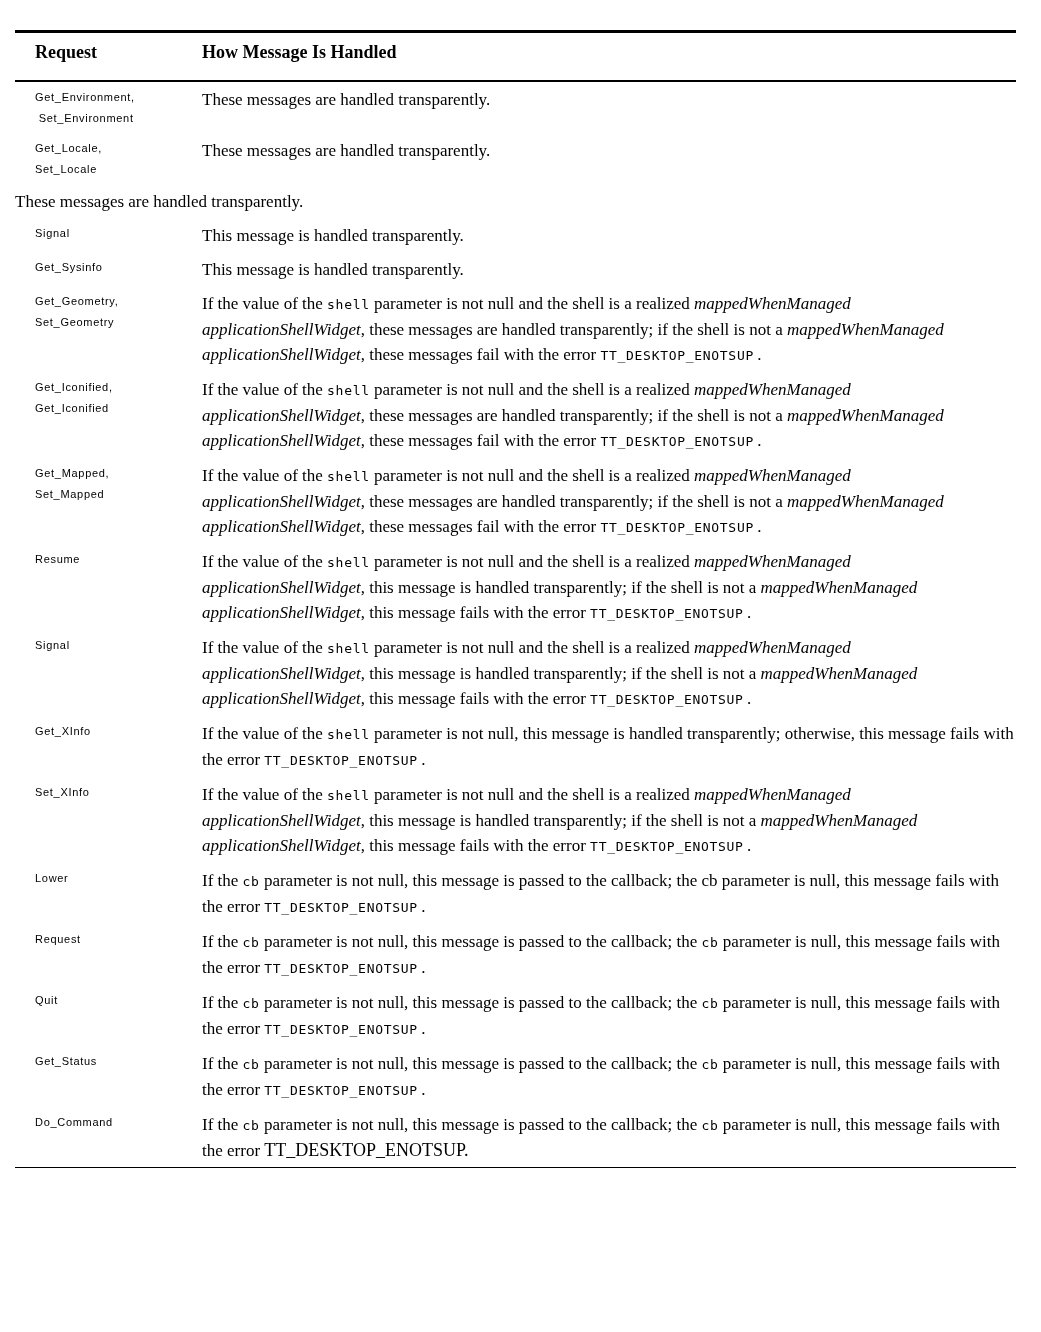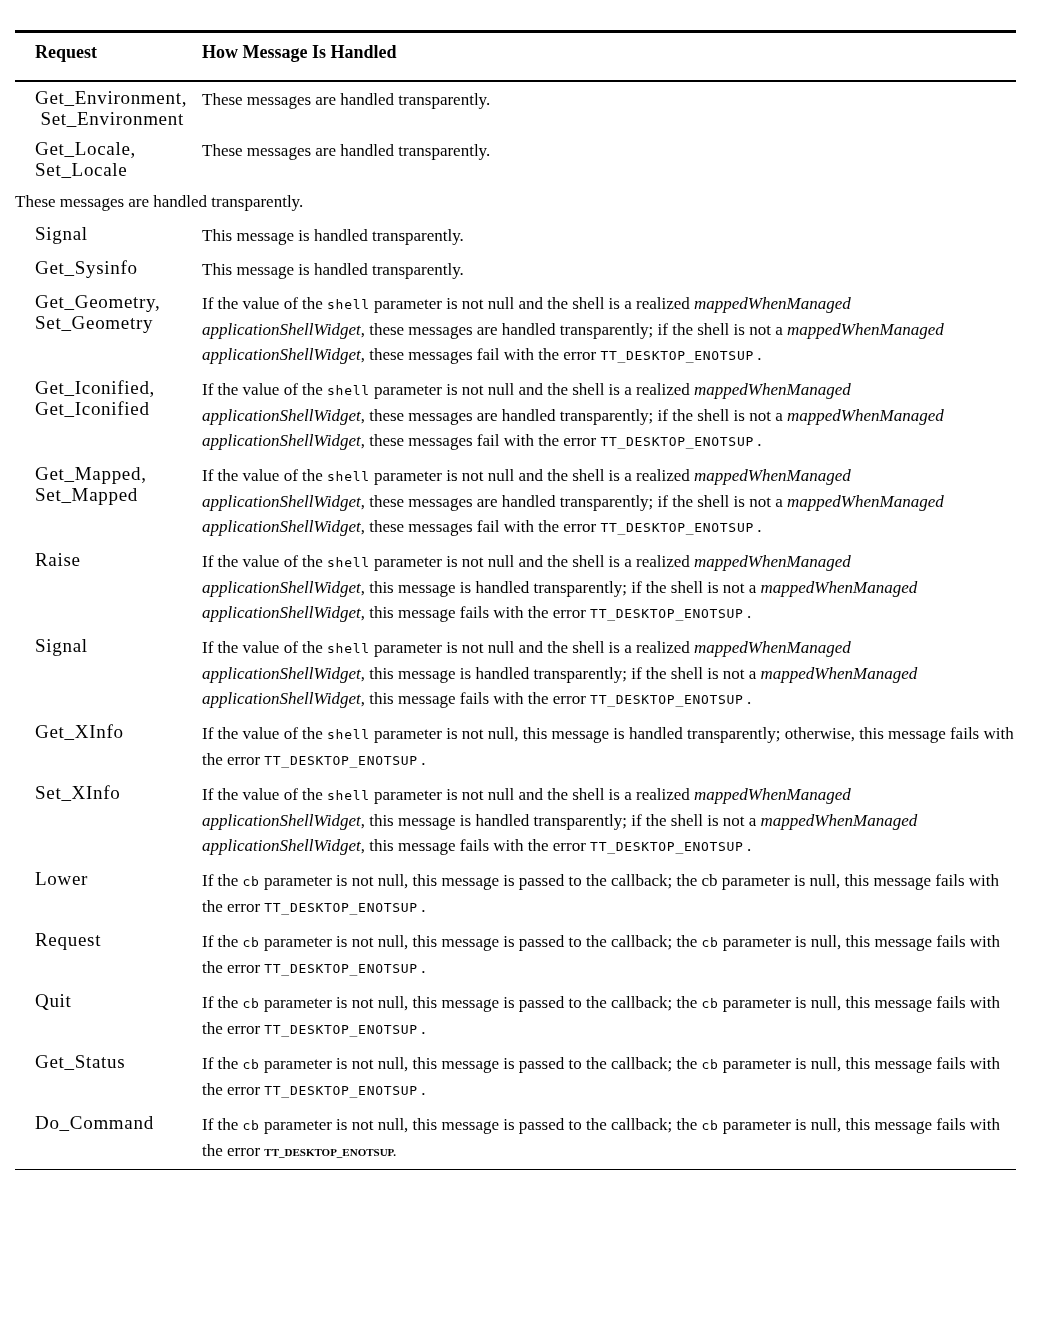--- a/index.html
+++ b/index.html
@@ -46,42 +46,42 @@
     flex: 1;
     min-width: 0;
   }
   .th {
     font-family: "Liberation Serif", serif;
     font-weight: bold;
     font-size: 18px;
     line-height: 22px;
   }
   .mono-cell {
-    font-family: Liberation Serif, serif;
-    font-size: 19px;
+    font-family: Liberation Sans, sans-serif;
+    font-size: 11px;
     letter-spacing: 0.7px;
     line-height: 21px;
     white-space: pre;
   }
   .body-cell {
     font-family: "Liberation Serif", serif;
     font-size: 17px;
     line-height: 25px;
   }
   .seg-mono {
     font-family: "DejaVu Sans Mono", monospace;
     font-size: 13px;
     letter-spacing: 0.7px;
   }
   .seg-it {
     font-style: italic;
   }
   .seg-b {
-    font-weight: bold;
-    font-size: 11px;
+    font-weight: normal;
+    font-size: 18px;
   }
 </style>
 </head>
 <body>
 
 <div class="page">
   <div class="ttable">
     <div class="rule thick"></div>
     <div class="row header-row">
       <div class="col1 th">Request</div>
@@ -114,21 +114,21 @@
         </div>
         <div class="row">
           <div class="col1 mono-cell"><div>Get_Iconified,</div><div>Get_Iconified</div></div>
           <div class="col2 body-cell"><span>If the value of the </span><span class="seg-mono">shell</span><span> parameter is not null and the shell is a realized </span><span class="seg-it">mappedWhenManaged applicationShellWidget</span><span>, these messages are handled transparently; if the shell is not a </span><span class="seg-it">mappedWhenManaged applicationShellWidget</span><span>, these messages fail with the error </span><span class="seg-mono">TT_DESKTOP_ENOTSUP</span><span> .</span></div>
         </div>
         <div class="row">
           <div class="col1 mono-cell"><div>Get_Mapped,</div><div>Set_Mapped</div></div>
           <div class="col2 body-cell"><span>If the value of the </span><span class="seg-mono">shell</span><span> parameter is not null and the shell is a realized </span><span class="seg-it">mappedWhenManaged applicationShellWidget</span><span>, these messages are handled transparently; if the shell is not a </span><span class="seg-it">mappedWhenManaged applicationShellWidget</span><span>, these messages fail with the error </span><span class="seg-mono">TT_DESKTOP_ENOTSUP</span><span> .</span></div>
         </div>
         <div class="row">
-          <div class="col1 mono-cell"><div>Raise</div></div>
+          <div class="col1 mono-cell"><div>Resume</div></div>
           <div class="col2 body-cell"><span>If the value of the </span><span class="seg-mono">shell</span><span> parameter is not null and the shell is a realized </span><span class="seg-it">mappedWhenManaged applicationShellWidget</span><span>, this message is handled transparently; if the shell is not a </span><span class="seg-it">mappedWhenManaged applicationShellWidget</span><span>, this message fails with the error </span><span class="seg-mono">TT_DESKTOP_ENOTSUP</span><span> .</span></div>
         </div>
         <div class="row">
           <div class="col1 mono-cell"><div>Signal</div></div>
           <div class="col2 body-cell"><span>If the value of the </span><span class="seg-mono">shell</span><span> parameter is not null and the shell is a realized </span><span class="seg-it">mappedWhenManaged applicationShellWidget</span><span>, this message is handled transparently; if the shell is not a </span><span class="seg-it">mappedWhenManaged applicationShellWidget</span><span>, this message fails with the error </span><span class="seg-mono">TT_DESKTOP_ENOTSUP</span><span> .</span></div>
         </div>
         <div class="row">
           <div class="col1 mono-cell"><div>Get_XInfo</div></div>
           <div class="col2 body-cell"><span>If the value of the </span><span class="seg-mono">shell</span><span> parameter is not null, this message is handled transparently; otherwise, this message fails with the error </span><span class="seg-mono">TT_DESKTOP_ENOTSUP</span><span> .</span></div>
         </div>

